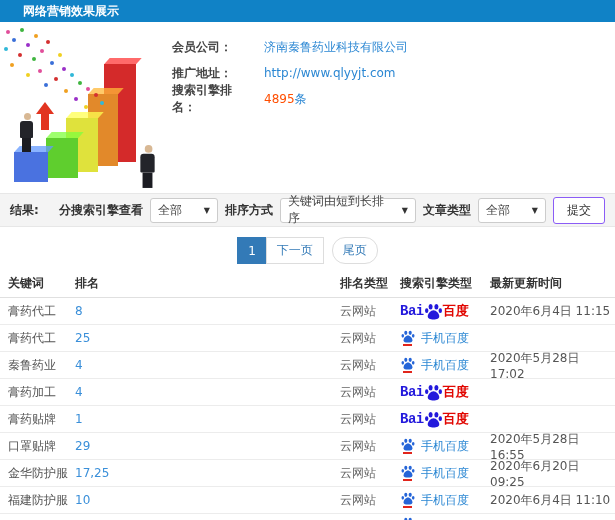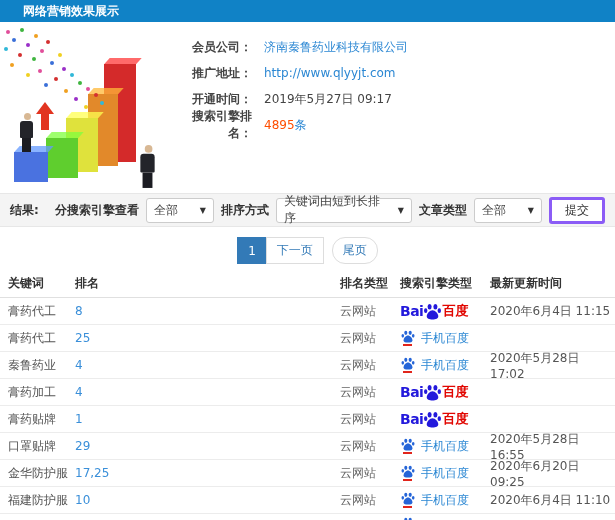--- a/index.html
+++ b/index.html
@@ -33,51 +33,51 @@
   .confetti { position:absolute; left:6px; top:4px; width:4px; height:4px; border-radius:50%; background:#e14e9a; z-index:6;
     box-shadow: 14px -2px 0 #3fb53f, 28px 4px 0 #f0a020, 6px 8px 0 #3a6fd8, 40px 10px 0 #d43030,
     20px 13px 0 #9a30c8, -2px 17px 0 #30b8d8, 34px 19px 0 #e14e9a, 52px 23px 0 #f0d020,
     12px 23px 0 #d43030, 26px 27px 0 #3fb53f, 44px 31px 0 #3a6fd8, 4px 33px 0 #f0a020,
     56px 37px 0 #9a30c8, 32px 39px 0 #e14e9a, 64px 43px 0 #30b8d8, 20px 43px 0 #f0d020,
     48px 47px 0 #d43030, 72px 51px 0 #3fb53f, 38px 53px 0 #3a6fd8, 80px 57px 0 #e14e9a,
     58px 59px 0 #f0a020, 88px 63px 0 #d43030, 68px 67px 0 #9a30c8, 94px 71px 0 #30b8d8, 78px 75px 0 #f0d020; }
 
   .info { position:absolute; left:172px; top:12px; width:436px; }
   .info-row { display:flex; align-items:center; height:26px; }
-  .info-label { width:80px; text-align:right; font-weight:bold; color:#444; margin-right:12px; flex:none; }
+  .info-label { width:80px; text-align:left; font-weight:bold; color:#444; margin-right:12px; flex:none; }
   .link { color:var(--link,#2b87d3); text-decoration:none; cursor:pointer; }
   .hl-num { color:var(--highlight,#ff4e00); }
   .hl-unit { color:var(--link,#2b87d3); }
 
   
   .filterbar { position:absolute; top:193px; left:0; right:0; height:34px; background:#f4f4f4; border-top:1px solid #e7e7e7; border-bottom:1px solid #e7e7e7; display:flex; align-items:center; padding:0 10px; }
   .filter-result { font-weight:bold; color:#333; }
   .filter-group { margin-left:auto; display:flex; align-items:center; gap:7px; }
   .flabel { font-weight:bold; color:#333; }
   .sel { display:inline-flex; align-items:center; justify-content:space-between; height:25px; background:#fff; border:1px solid #ccc; border-radius:3px; padding:0 7px; color:#444; cursor:pointer; }
   .sel .caret { font-size:8px; color:#333; margin-left:6px; }
   .sel-engine { width:68px; } .sel-sort { width:136px; } .sel-article { width:68px; }
-  .btn-submit { height:27px; padding:0 13px; background:#fff; border:3px solid #8b5cf6; border-radius:3px; color:#333; cursor:pointer; font-size:12px; }
+  .btn-submit { height:27px; padding:0 13px; background:#fff; border:1px solid #8b5cf6; border-radius:3px; color:#333; cursor:pointer; font-size:12px; }
 
   
   .pager { position:absolute; top:237px; left:0; right:0; display:flex; justify-content:center; }
   .pg { height:27px; min-width:27px; padding:0 10px; display:flex; align-items:center; justify-content:center; background:#fff; border:1px solid #ddd; color:var(--pagination-active,#337ab7); cursor:pointer; }
   .pg.active { background:var(--pagination-active,#337ab7); border-color:var(--pagination-active,#337ab7); color:#fff; }
   .pg.next { margin-left:-1px; }
   .pg.last { margin-left:8px;border-radius:13px; }
 
   
   .table { position:absolute; top:270px; left:0; right:0; }
   .thead, .trow { display:flex; align-items:center; padding-left:8px; }
   .thead { height:28px; font-weight:bold; color:#333; border-bottom:1px solid #e0e0e0; }
   .trow { height:27px; border-bottom:1px solid #ececec; }
   .c-kw { width:67px; color:#555; flex:none; }
   .c-rank { width:265px; color:#3a8fd9; flex:none; }
   .c-type { width:60px; color:#666; flex:none; }
-  .c-eng { width:90px; flex:none; display:flex; align-items:center; }
+  .c-eng { width:90px; flex:none; display:flex; align-items:center;font-family:Liberation Mono, monospace; }
   .c-time { flex:1; color:#555; }
   .thead .c-kw,.thead .c-rank,.thead .c-type,.thead .c-eng,.thead .c-time { color:#333; }
 
   
   .paw { display:block; }
   .baidu-logo { display:none; align-items:center; gap:1px; }
   .baidu-logo .bai { color:var(--baidu-blue,#2319dc); font-weight:bold; font-size:14px; letter-spacing:-.5px; }
   .baidu-logo .paw { width:17px; height:17px; color:var(--baidu-blue,#2319dc); }
   .baidu-logo .du { color:var(--baidu-red,#e10601); font-weight:bold; font-size:13px; }
   .mobile-logo { display:none; gap:6px; }
@@ -125,24 +125,20 @@
     <div class="info">
       <div class="info-row">
         <span class="info-label">会员公司：</span>
         <a class="link">济南秦鲁药业科技有限公司</a>
       </div>
       <div class="info-row">
         <span class="info-label">推广地址：</span>
         <a class="link">http://www.qlyyjt.com</a>
       </div>
       <div class="info-row">
-        <span class="info-label">开通时间：</span>
-        <span>2019年5月27日 09:17</span>
-      </div>
-      <div class="info-row">
         <span class="info-label">搜索引擎排名：</span>
         <span class="hl-num">4895</span>
         <span class="hl-unit">条</span>
       </div>
     </div>
   </div>
 
   <div class="filterbar">
     <span class="filter-result">结果:</span>
     <div class="filter-group">

